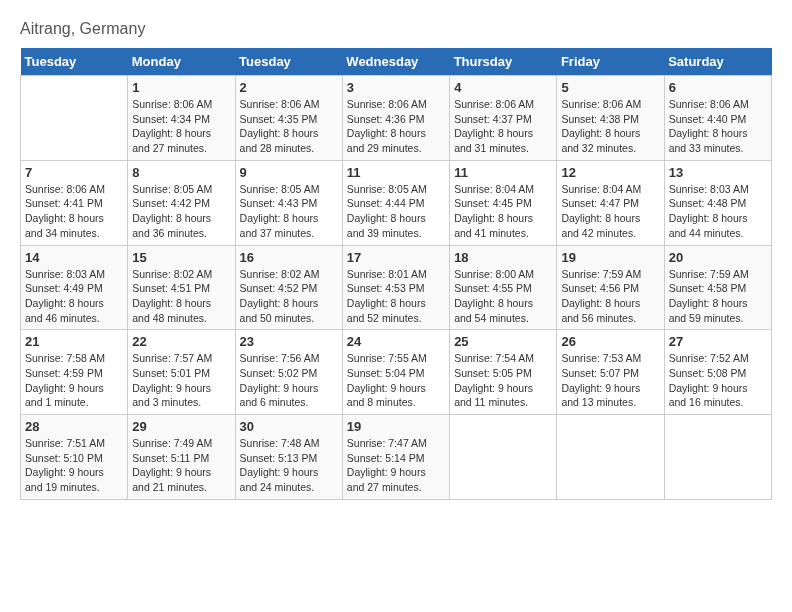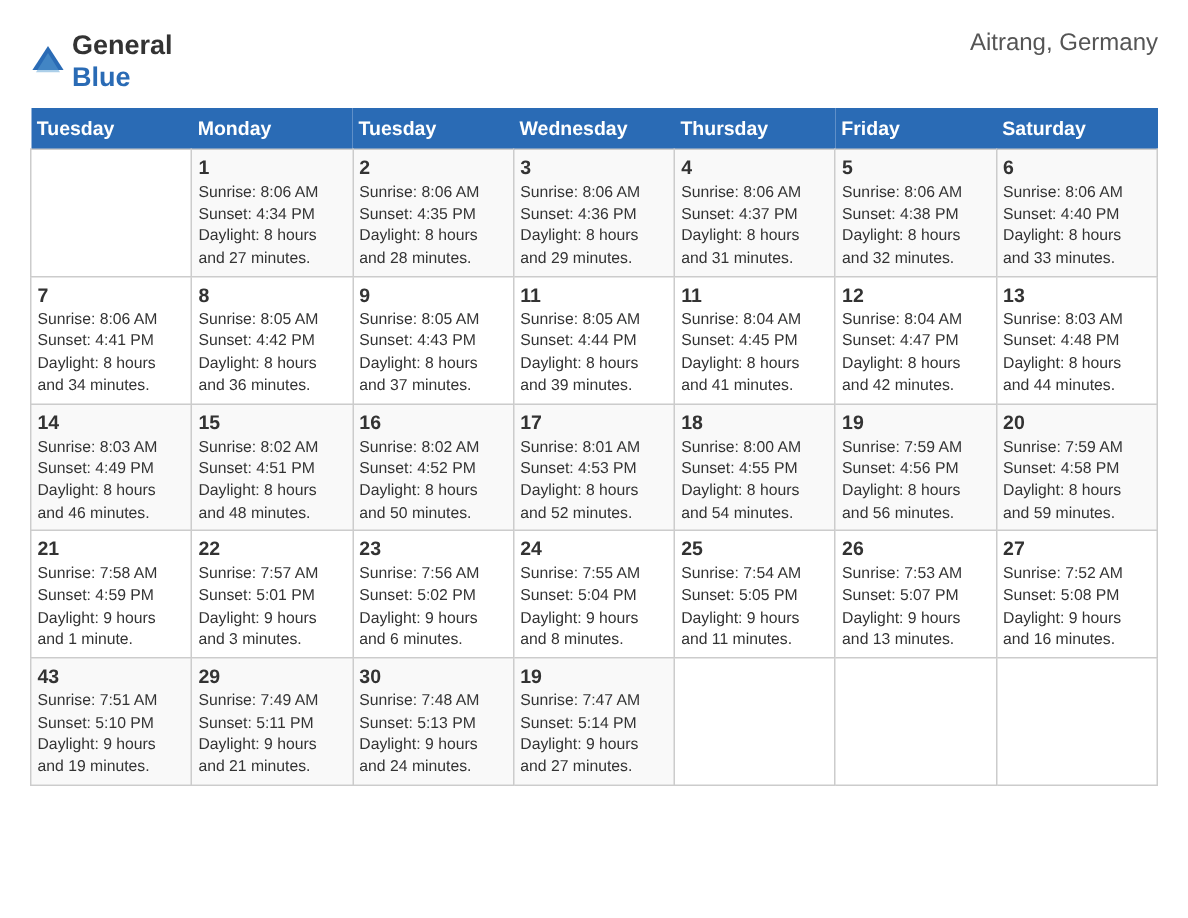--- a/index.html
+++ b/index.html
@@ -76,30 +76,20 @@
       line-height: 1.4;
     }
     .empty-cell {
       background: #fff;
     }
   </style>
 </head>
 <body>
 
 <div class="header">
-  <div class="logo">
-    <svg class="logo-icon" viewBox="0 0 30 30" xmlns="http://www.w3.org/2000/svg">
-      <polygon points="15,2 28,22 2,22" fill="#2a6bb5"></polygon>
-      <polygon points="15,8 25,24 5,24" fill="#5a9fd4" opacity="0.5"></polygon>
-    </svg>
-    <span>
-      <span style="font-size:18px;font-weight:bold;color:#333;">General</span><br>
-      <span style="font-size:18px;font-weight:bold;color:#2a6bb5;">Blue</span>
-    </span>
-  </div>
   <div class="title-block">
     <div class="location-title">Aitrang, Germany</div>
   </div>
 </div>
 
 <table>
   <thead>
     <tr id="thead-row">
         <th>Tuesday</th>
         <th>Monday</th>
@@ -223,21 +213,21 @@
           <span class="day-num">26</span>
           <div class="day-info">Sunrise: 7:53 AM<br>Sunset: 5:07 PM<br>Daylight: 9 hours<br>and 13 minutes.</div>
         </td>
         <td>
           <span class="day-num">27</span>
           <div class="day-info">Sunrise: 7:52 AM<br>Sunset: 5:08 PM<br>Daylight: 9 hours<br>and 16 minutes.</div>
         </td>
       </tr>
       <tr>
         <td>
-          <span class="day-num">43</span>
+          <span class="day-num">28</span>
           <div class="day-info">Sunrise: 7:51 AM<br>Sunset: 5:10 PM<br>Daylight: 9 hours<br>and 19 minutes.</div>
         </td>
         <td>
           <span class="day-num">29</span>
           <div class="day-info">Sunrise: 7:49 AM<br>Sunset: 5:11 PM<br>Daylight: 9 hours<br>and 21 minutes.</div>
         </td>
         <td>
           <span class="day-num">30</span>
           <div class="day-info">Sunrise: 7:48 AM<br>Sunset: 5:13 PM<br>Daylight: 9 hours<br>and 24 minutes.</div>
         </td>

